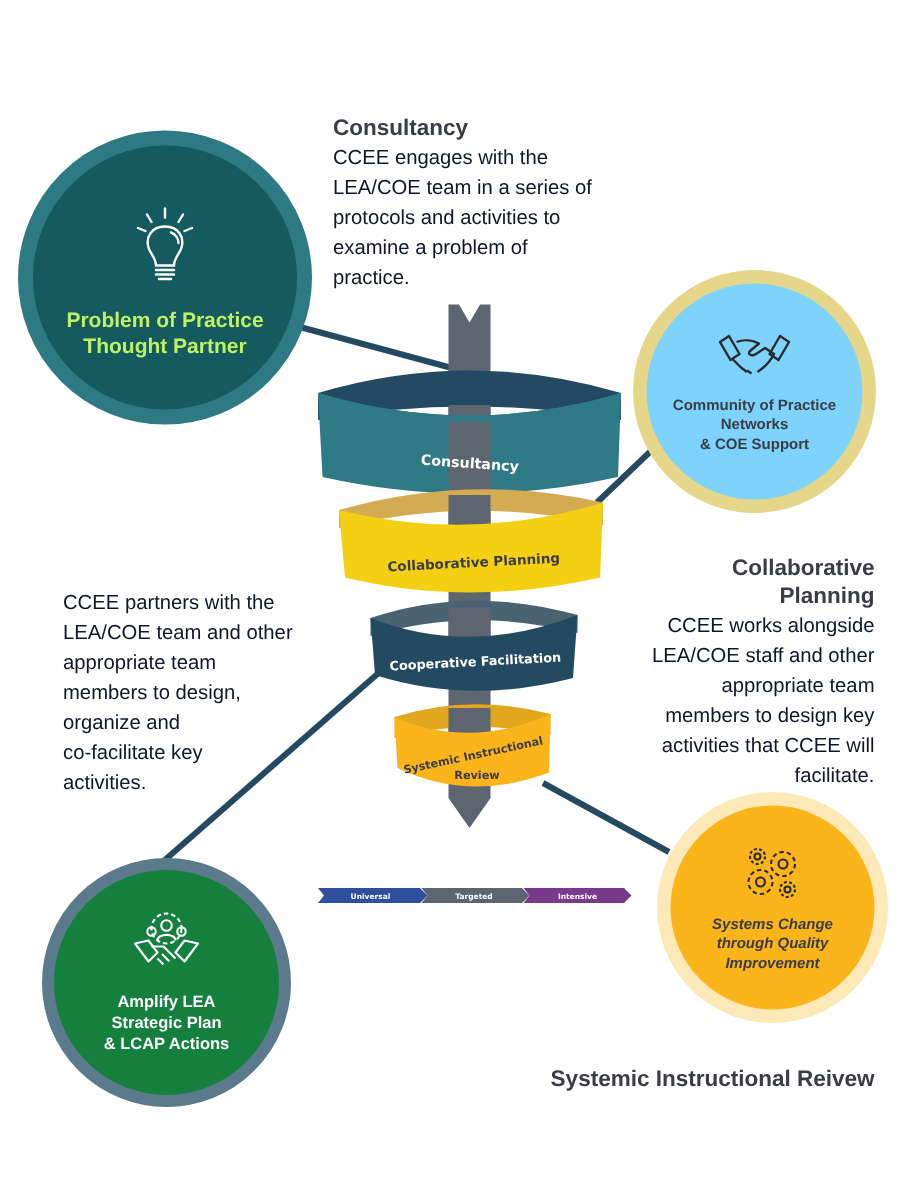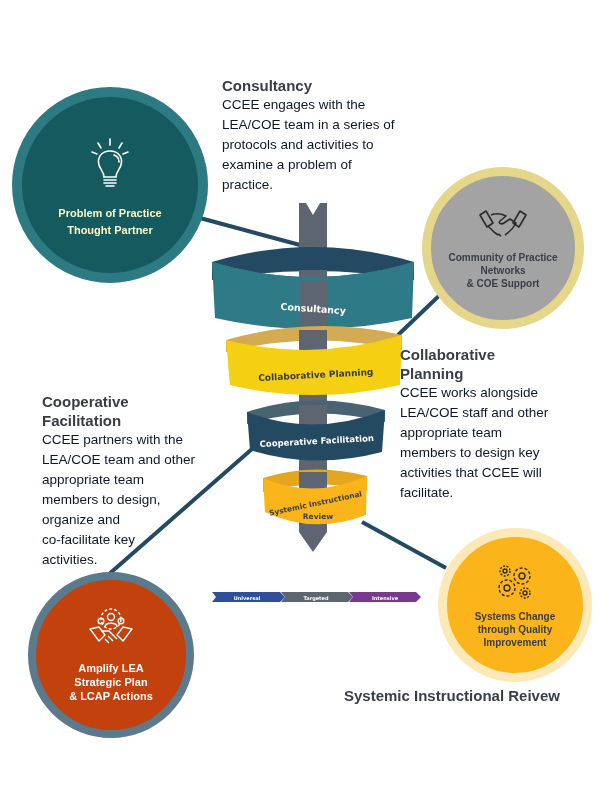--- a/index.html
+++ b/index.html
@@ -1,20 +1,20 @@
 <!DOCTYPE html>
 <html><head>
 <meta charset="utf-8">
 <style>
   html, body { margin:0; padding:0; background:#ffffff; }
   body { width:613px; height:793px; position:relative; overflow:hidden; font-family:"Liberation Sans", sans-serif; color:#3a3d44; }
   .abs { position:absolute; }
   .desc-title { font-weight:bold; font-size:15px; color:#3a3d44; line-height:19px; }
   .desc-body { font-size:13.5px; line-height:20px; color:#0f172a; white-space:pre-line; }
-  .right { text-align:left; }
+  .right { text-align:right;margin-top:24px; }
   .circle { position:absolute; border-radius:50%; box-sizing:border-box; display:flex; flex-direction:column; align-items:center; justify-content:center; text-align:center; }
   .circle-label { font-weight:bold; white-space:pre-line; }
   svg text { font-family:"DejaVu Sans", sans-serif; font-weight:bold; }
 </style>
 </head>
 <body>
 
 <svg class="abs" style="left:0;top:0;" width="613" height="793">
 
   <line x1="200" y1="218" x2="300" y2="245" stroke="#244a62" stroke-width="4"></line>
@@ -73,57 +73,57 @@
         <line x1="32" y1="6" x2="29" y2="11"></line>
       <line x1="2" y1="15" x2="7" y2="17"></line>
         <line x1="38" y1="15" x2="33" y2="17"></line>
       <path d="M20,14 C11,14 7,21 9,28 C10,32 14,35 14,40 L26,40 C26,35 30,32 31,28 C33,21 29,14 20,14 Z"></path>
       <path d="M24,18 C27,19 29,22 29,25"></path>
       <line x1="14" y1="43" x2="26" y2="43"></line>
         <line x1="14" y1="46" x2="26" y2="46"></line>
         <line x1="16" y1="49" x2="24" y2="49"></line>
     </g>
   </svg>
-  <div class="circle-label" style="color:#fef9c3;font-size:11px;line-height:17px;margin-top:12px;">Problem of Practice
+  <div class="circle-label" style="color:#bef264;font-size:14px;line-height:17px;margin-top:12px;">Problem of Practice
 Thought Partner</div>
 </div>
 
-<div class="circle" style="left:422px;top:167px;width:162px;height:162px;background:#a3a3a3;border:9px solid #e6d68a;">
+<div class="circle" style="left:422px;top:180px;width:162px;height:162px;background:#7dd3fc;border:9px solid #e6d68a;">
   <svg width="50" height="32" viewBox="0 0 50 32">
     <g fill="none" stroke="#2b2b2b" stroke-width="1.6" stroke-linejoin="round">
       <path d="M2,8 L8,4 L15,16 L9,20 Z"></path>
         <path d="M48,8 L42,4 L35,16 L41,20 Z"></path>
       <path d="M13,8 C18,6 24,7 28,9 L22,14 C20,16 23,18 26,16 L32,12 L38,16 C35,22 30,26 27,28"></path>
       <path d="M10,19 L14,23 M13,22 L17,26 M16,25 L20,28 M20,27 L23,29"></path>
     </g>
   </svg>
   <div class="circle-label" style="color:#3a3d44;font-size:10px;line-height:13px;margin-top:12px;">Community of Practice
 Networks
 &amp; COE Support</div>
 </div>
 
-<div class="circle" style="left:28px;top:572px;width:166px;height:166px;background:#c2410c;border:8px solid #5b7a8c;">
+<div class="circle" style="left:28px;top:572px;width:166px;height:166px;background:#15803d;border:8px solid #5b7a8c;">
   <svg width="48" height="44" viewBox="0 0 48 44">
     <g fill="none" stroke="#ffffff" stroke-width="1.4" stroke-linejoin="round">
       <circle cx="24" cy="12" r="10" stroke-dasharray="3 2"></circle>
       <circle cx="24" cy="10" r="3.5"></circle>
         <path d="M18,20 C18,15 30,15 30,20"></path>
       <circle cx="14" cy="14" r="2.8"></circle>
         <circle cx="34" cy="14" r="2.8"></circle>
       <path d="M3,22 L12,20 L18,28 L12,34 Z"></path>
         <path d="M45,22 L36,20 L30,28 L36,34 Z"></path>
       <path d="M14,24 L22,24 L28,30 M18,32 L22,36 M21,29 L26,34 M24,26 L30,32"></path>
     </g>
   </svg>
   <div class="circle-label" style="color:#ffffff;font-size:11px;line-height:14px;margin-top:10px;">Amplify LEA
 Strategic Plan
 &amp; LCAP Actions</div>
 </div>
 
-<div class="circle" style="left:438px;top:528px;width:154px;height:154px;background:#fbb41a;border:9px solid #fde9b8;">
+<div class="circle" style="left:438px;top:528px;width:154px;height:154px;background:#fbb41a;border:9px solid #fde9b8;font-style:italic;">
   <svg width="44" height="40" viewBox="0 0 44 40">
     <g fill="none" stroke="#2b2b2b" stroke-width="1.4">
       <circle cx="12" cy="9" r="5" stroke-dasharray="2 1.5"></circle>
         <circle cx="12" cy="9" r="2"></circle>
       <circle cx="29" cy="14" r="8" stroke-dasharray="3 2"></circle>
         <circle cx="29" cy="14" r="3"></circle>
       <circle cx="14" cy="26" r="8" stroke-dasharray="3 2"></circle>
         <circle cx="14" cy="26" r="3"></circle>
       <circle cx="32" cy="31" r="5" stroke-dasharray="2 1.5"></circle>
         <circle cx="32" cy="31" r="2"></circle>
@@ -148,26 +148,24 @@
 Planning</div>
   <div class="desc-body">CCEE works alongside
 LEA/COE staff and other
 appropriate team
 members to design key
 activities that CCEE will
 facilitate.</div>
 </div>
 
 <div class="abs" style="left:42px;top:392px;width:180px;">
-  <div class="desc-title" style="white-space:pre-line;">Cooperative
-Facilitation</div>
   <div class="desc-body">CCEE partners with the
 LEA/COE team and other
 appropriate team
 members to design,
 organize and
 co-facilitate key
 activities.</div>
 </div>
 
-<div class="abs right" style="left:344px;top:686px;width:253px;">
+<div class="abs right" style="left:330px;top:686px;width:253px;">
   <div class="desc-title">Systemic Instructional Reivew</div>
 </div>
 
 </body></html>

